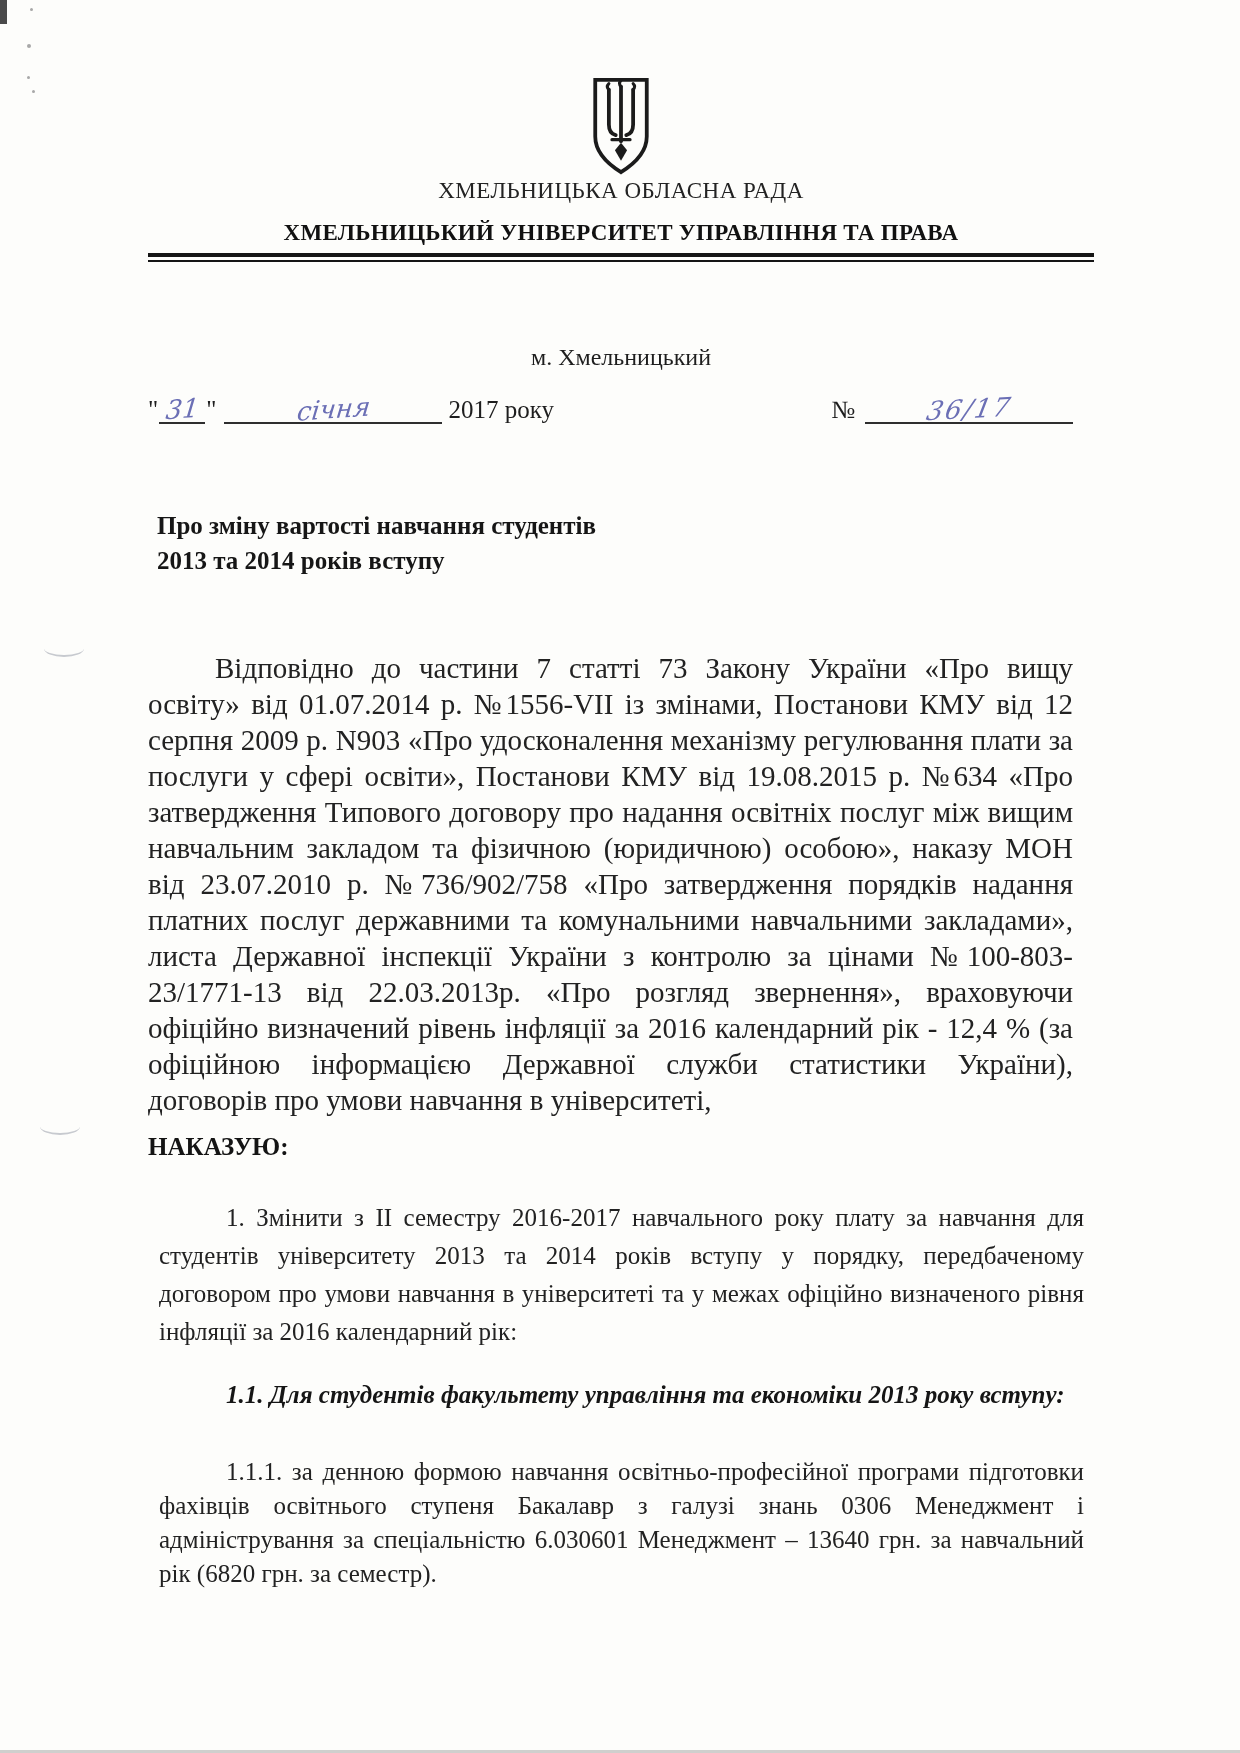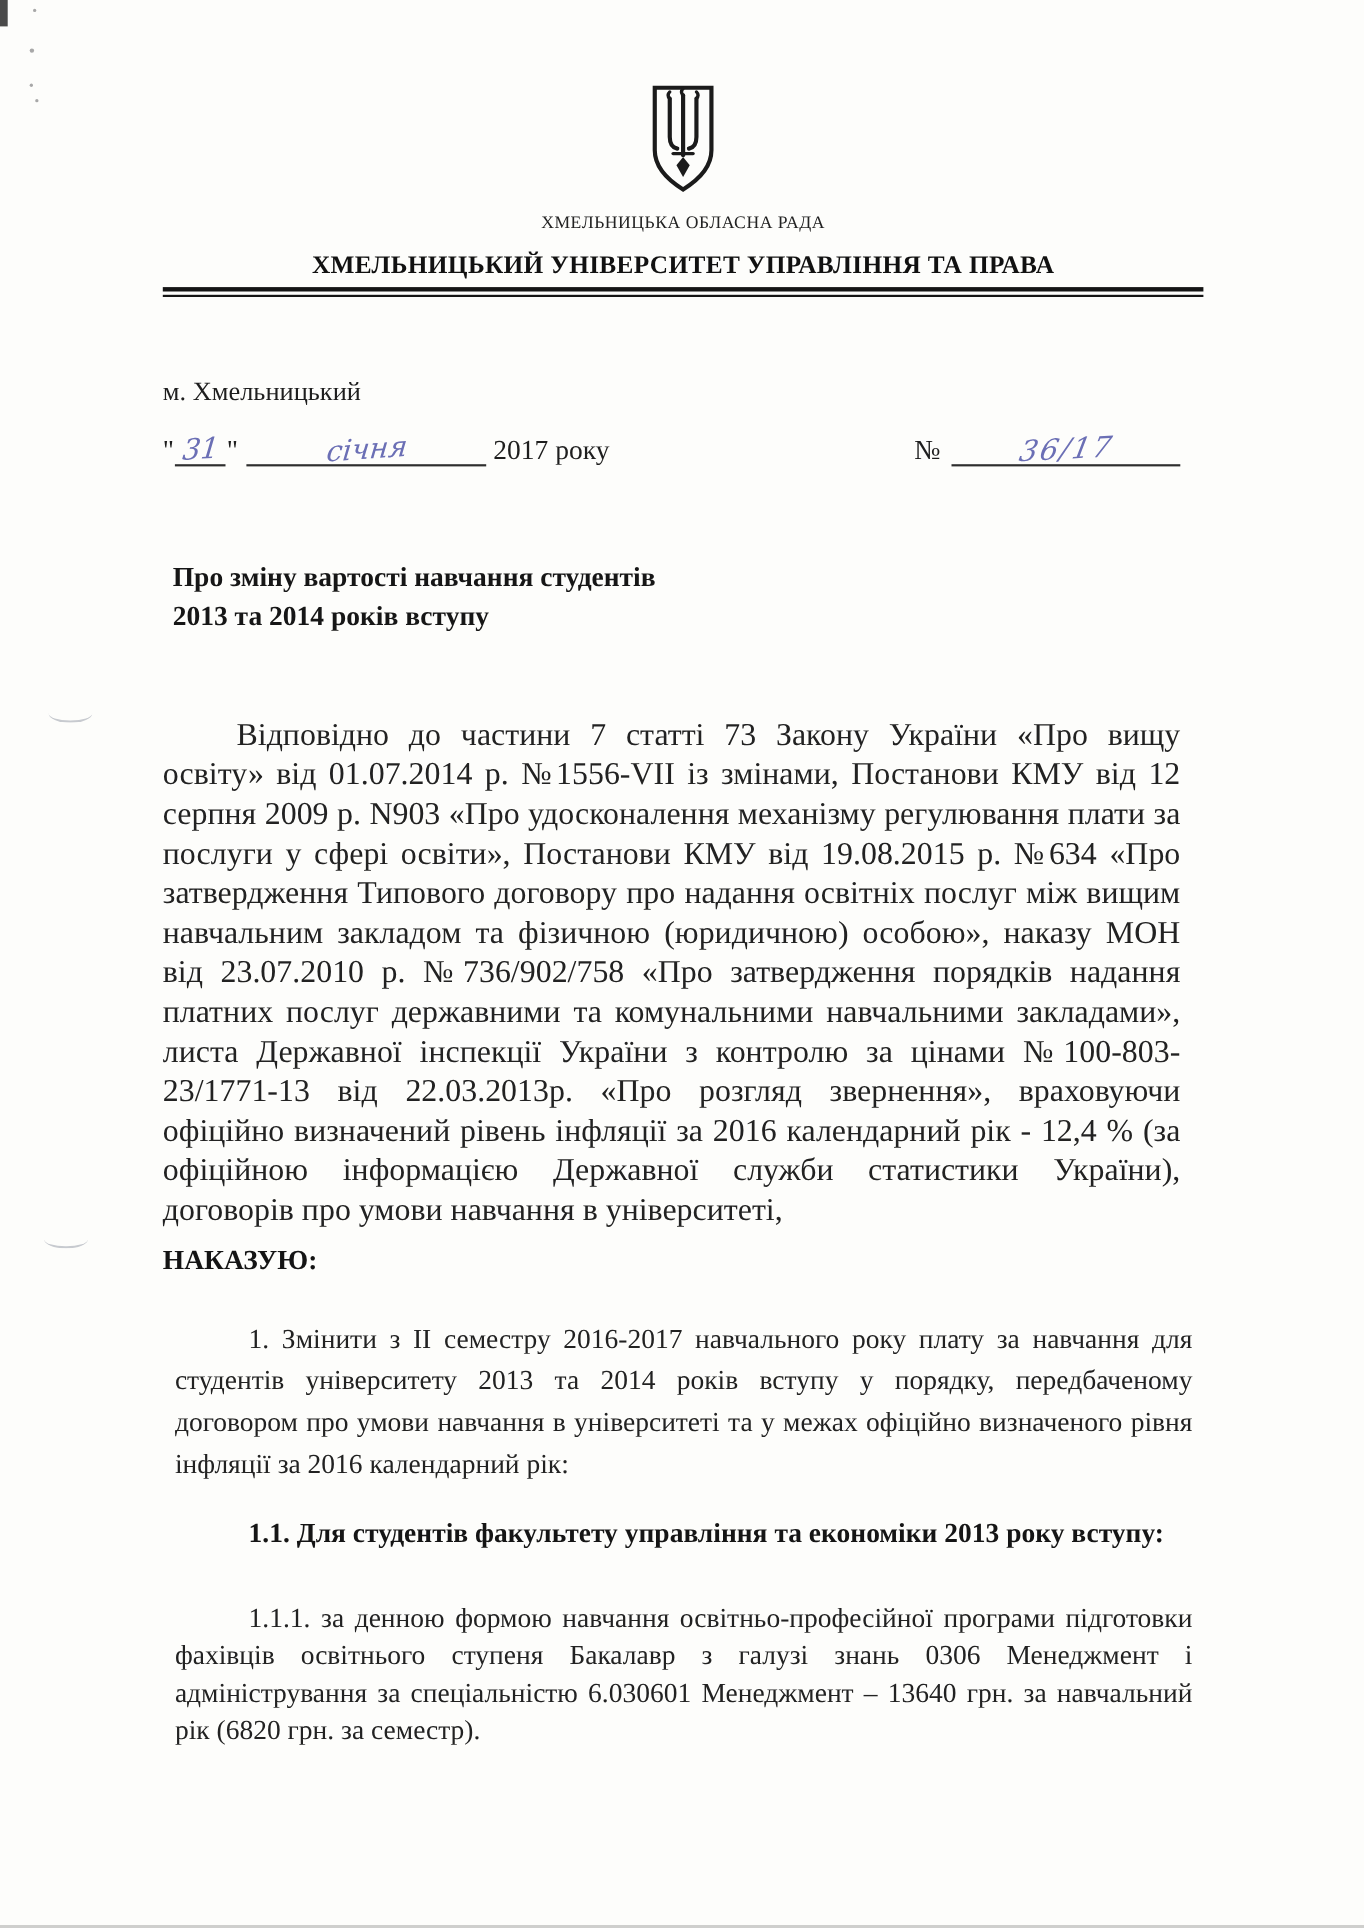--- a/index.html
+++ b/index.html
@@ -19,47 +19,47 @@
   .s2{left:27px;top:44px;width:4px;height:4px;}
   .s3{left:27px;top:76px;width:3px;height:3px;}
   .s4{left:32px;top:90px;width:3px;height:3px;}
   .pencil-arc{position:absolute;width:40px;height:15px;border-bottom:2px solid #c2c5cb;border-radius:0 0 55% 55%;opacity:.9;}
   .arc1{left:44px;top:640px;}
   .arc2{left:40px;top:1118px;}
   .edge-bottom{position:absolute;left:0;bottom:0;width:100%;height:3px;background:#cfcfcd;}
   
   .header{position:absolute;left:148px;top:76px;width:946px;text-align:center;}
   .emblem{display:block;margin:0 auto;}
-  .org1{margin-top:18px;font-size:16px;letter-spacing:.5px;color:#232323;}
+  .org1{margin-top:2px;font-size:23px;letter-spacing:.5px;color:#232323;}
   .org2{margin-top:16px;font-size:23px;font-weight:bold;letter-spacing:.3px;color:#111;}
   .divider{margin-top:7px;border-top:4px solid #151515;border-bottom:2px solid #151515;height:3px;}
   
   .doc-title{position:absolute;left:148px;top:290px;width:946px;text-align:center;
              font-size:31px;font-weight:bold;letter-spacing:6px;color:#141414;}
-  .city{position:absolute;left:148px;top:344px;width:946px;text-align:left;font-size:24px;}
+  .city{position:absolute;left:148px;top:344px;width:946px;text-align:center;font-size:24px;}
   
   .meta-row{position:absolute;left:148px;top:396px;width:925px;display:flex;
             justify-content:space-between;align-items:baseline;font-size:25px;}
   .uline{display:inline-block;border-bottom:2px solid #2e2e2e;text-align:center;vertical-align:baseline;line-height:1;}
   .day-u{width:46px;margin:0 1px;}
   .month-u{width:218px;margin:0 6px 0 8px;}
   .num-u{width:208px;margin-left:10px;}
   .hw{font-family:"DejaVu Serif", serif;font-style:italic;color:#6b6fb5;
       display:inline-block;transform:rotate(-4deg) skewX(-10deg);font-size:26px;line-height:1;}
   .hw-num{transform:rotate(-3deg) skewX(-14deg);letter-spacing:2px;}
   
   .subject{position:absolute;left:157px;top:508px;width:760px;
            font-size:25px;font-weight:bold;line-height:35px;color:#161616;}
   .preamble{position:absolute;left:148px;top:650px;width:925px;margin:0;
             font-size:29px;line-height:36px;text-align:justify;text-indent:67px;color:#222;}
   .command{position:absolute;left:148px;top:1133px;font-size:25px;font-weight:bold;color:#141414;}
   .item{position:absolute;left:148px;width:925px;margin:11px;font-size:25px;
         text-align:justify;text-indent:67px;color:#222;}
   .item-1{top:1188px;line-height:38px;}
-  .item-1-1{top:1366px;line-height:35px;font-weight:bold;color:#151515;}
+  .item-1-1{top:1366px;line-height:35px;font-weight:bold;color:#151515;font-style:italic;}
   .item-1-1-1{top:1444px;line-height:34px;}
 </style>
 </head>
 <body>
 
 <div class="page">
 
   <div class="edge-top-left"></div>
   <div class="speck s1"></div>
   <div class="speck s2"></div>

